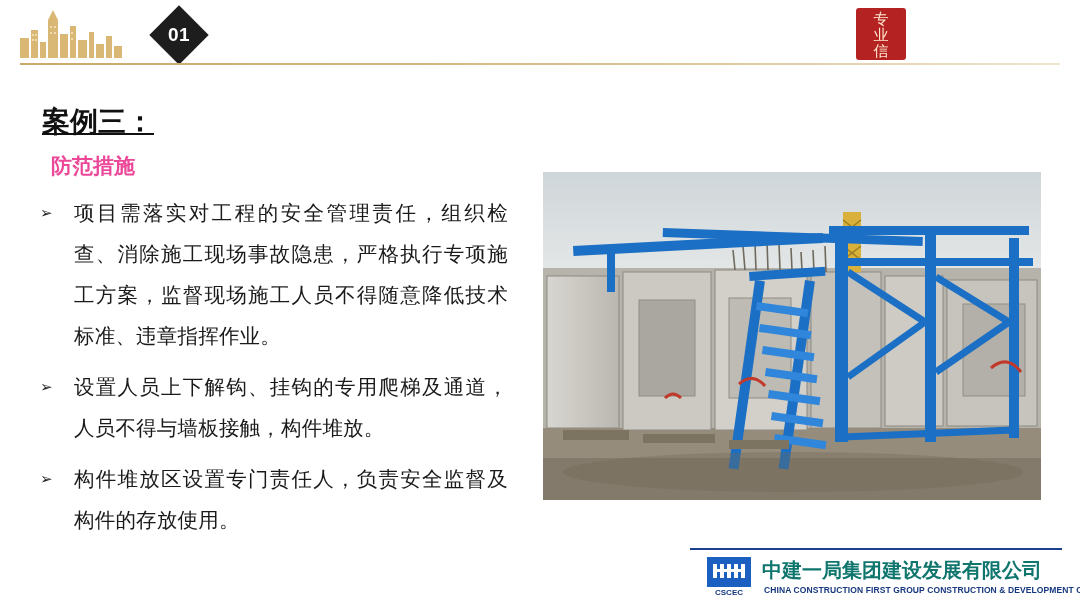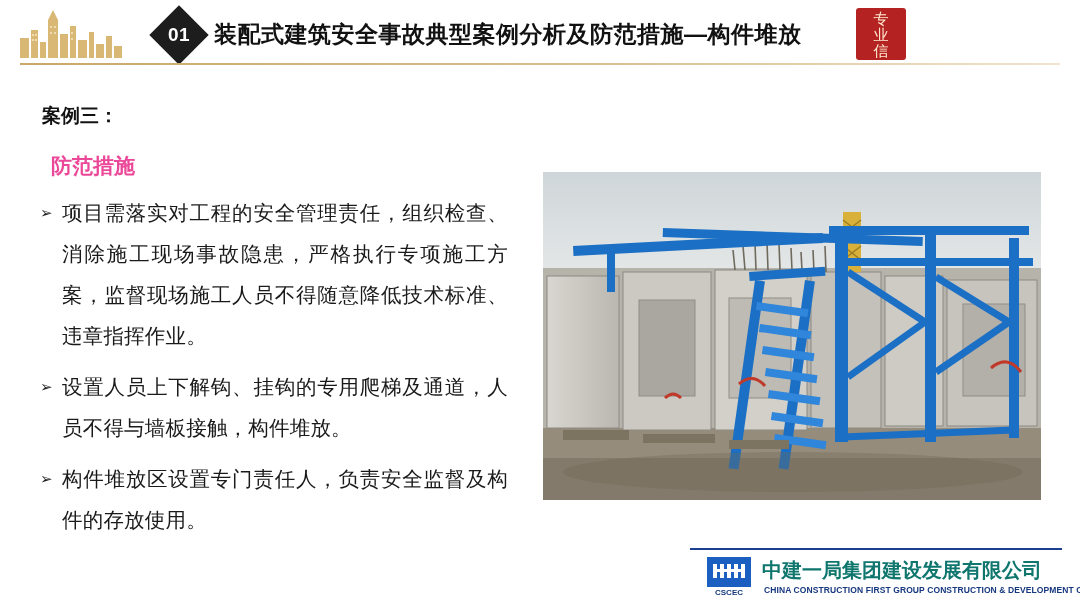--- a/index.html
+++ b/index.html
@@ -92,23 +92,24 @@
     overflow: hidden;
     letter-spacing: 0px;
   }
   .seal span { display: block; }
 
   
   .case-label {
     position: absolute;
     left: 42px;
     top: 103px;
-    font-size: 19px;
+    font-size: 28px;
     font-weight: bold;
     color: #111111;
+    text-decoration: underline;
   }
   .section-label {
     position: absolute;
     left: 42px;
     top: 152px;
     font-size: 21px;
     font-weight: bold;
     color: #ec4899;
     margin-left: 9px;
   }
@@ -133,20 +134,21 @@
     padding-left: 2px;
     box-sizing: border-box;
   }
   .bullet-text {
     flex: 1 1 auto;
     font-size: 20.5px;
     line-height: 41px;
     color: #1a1a1a;
     letter-spacing: 0.2px;
     text-align: justify;
+    margin-left: 12px;
   }
 
   
   .photo {
     position: absolute;
     left: 543px;
     top: 172px;
     width: 498px;
     height: 328px;
     overflow: hidden;
@@ -222,21 +224,20 @@
         <rect x="36" y="24" width="2" height="2"></rect>
         <rect x="53" y="24" width="2" height="2"></rect>
         <rect x="53" y="30" width="2" height="2"></rect>
       </g>
     </svg>
   </div>
 
   <div class="diamond"></div>
   <div class="diamond-num">01</div>
 
-  <div class="header-title">装配式建筑安全事故典型案例分析及防范措施—构件堆放</div>
 
   <div class="seal">
     <span>专</span>
     <span>业</span>
     <span>信</span>
   </div>
 
   <div class="header-rule"></div>
 </div>
 

